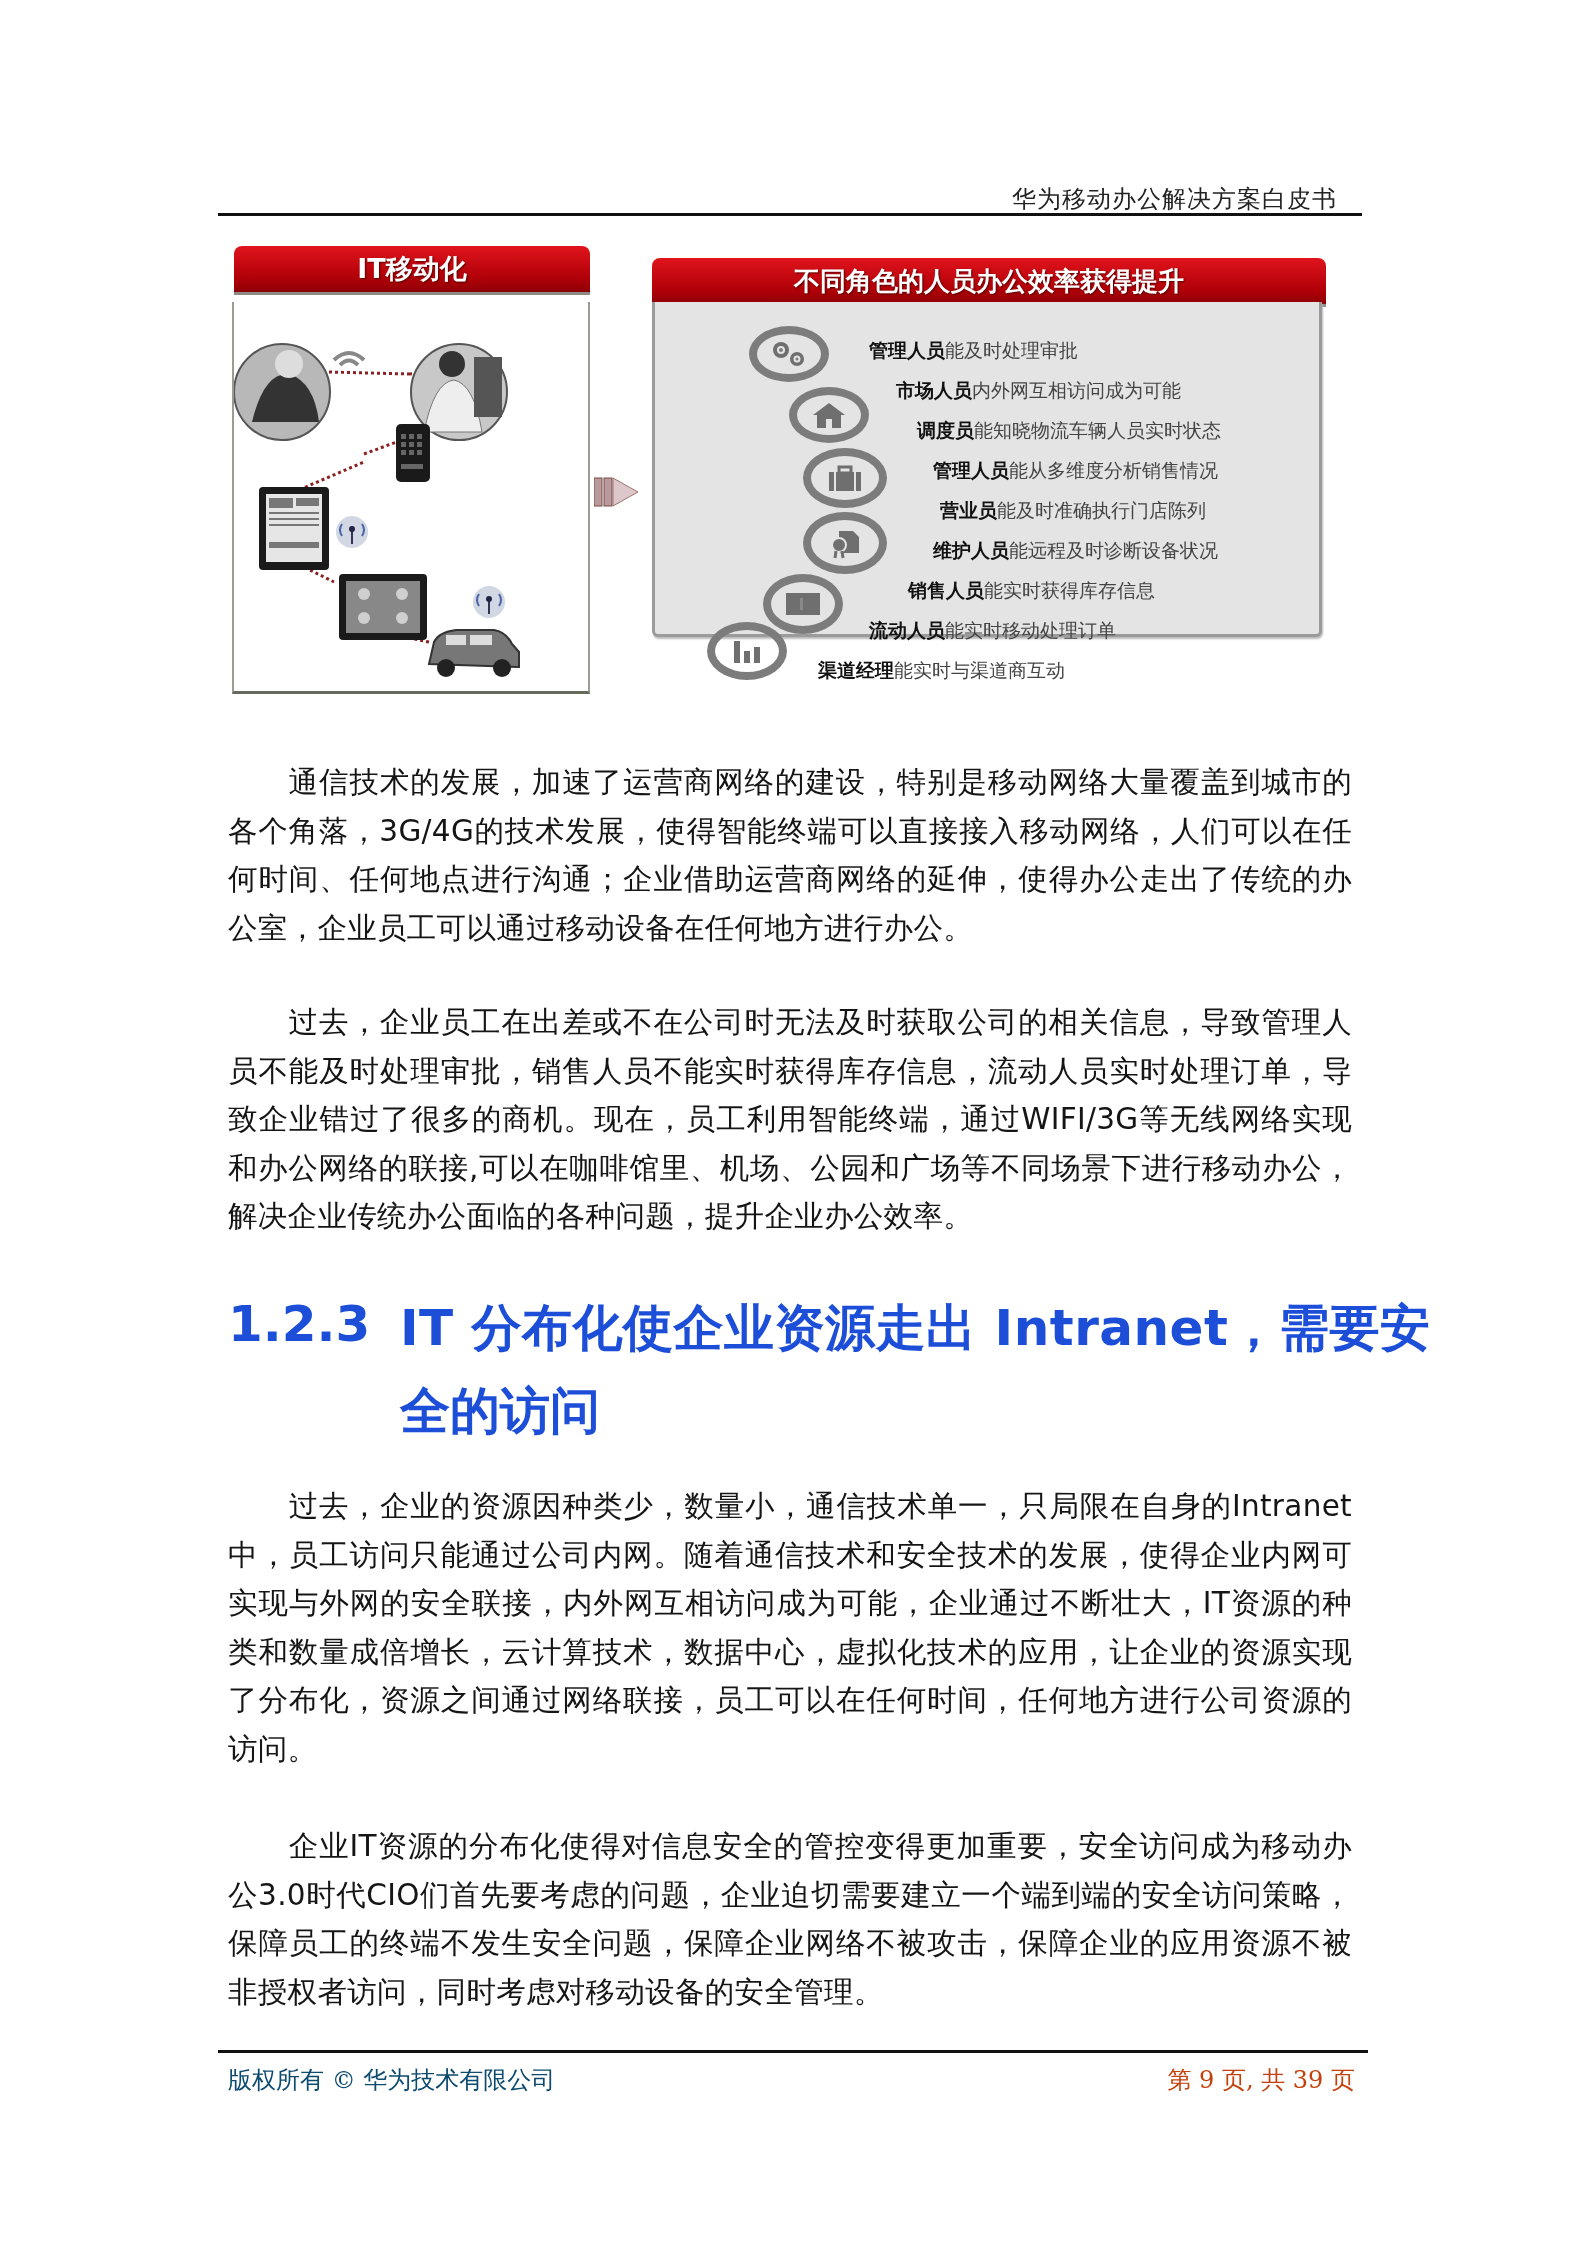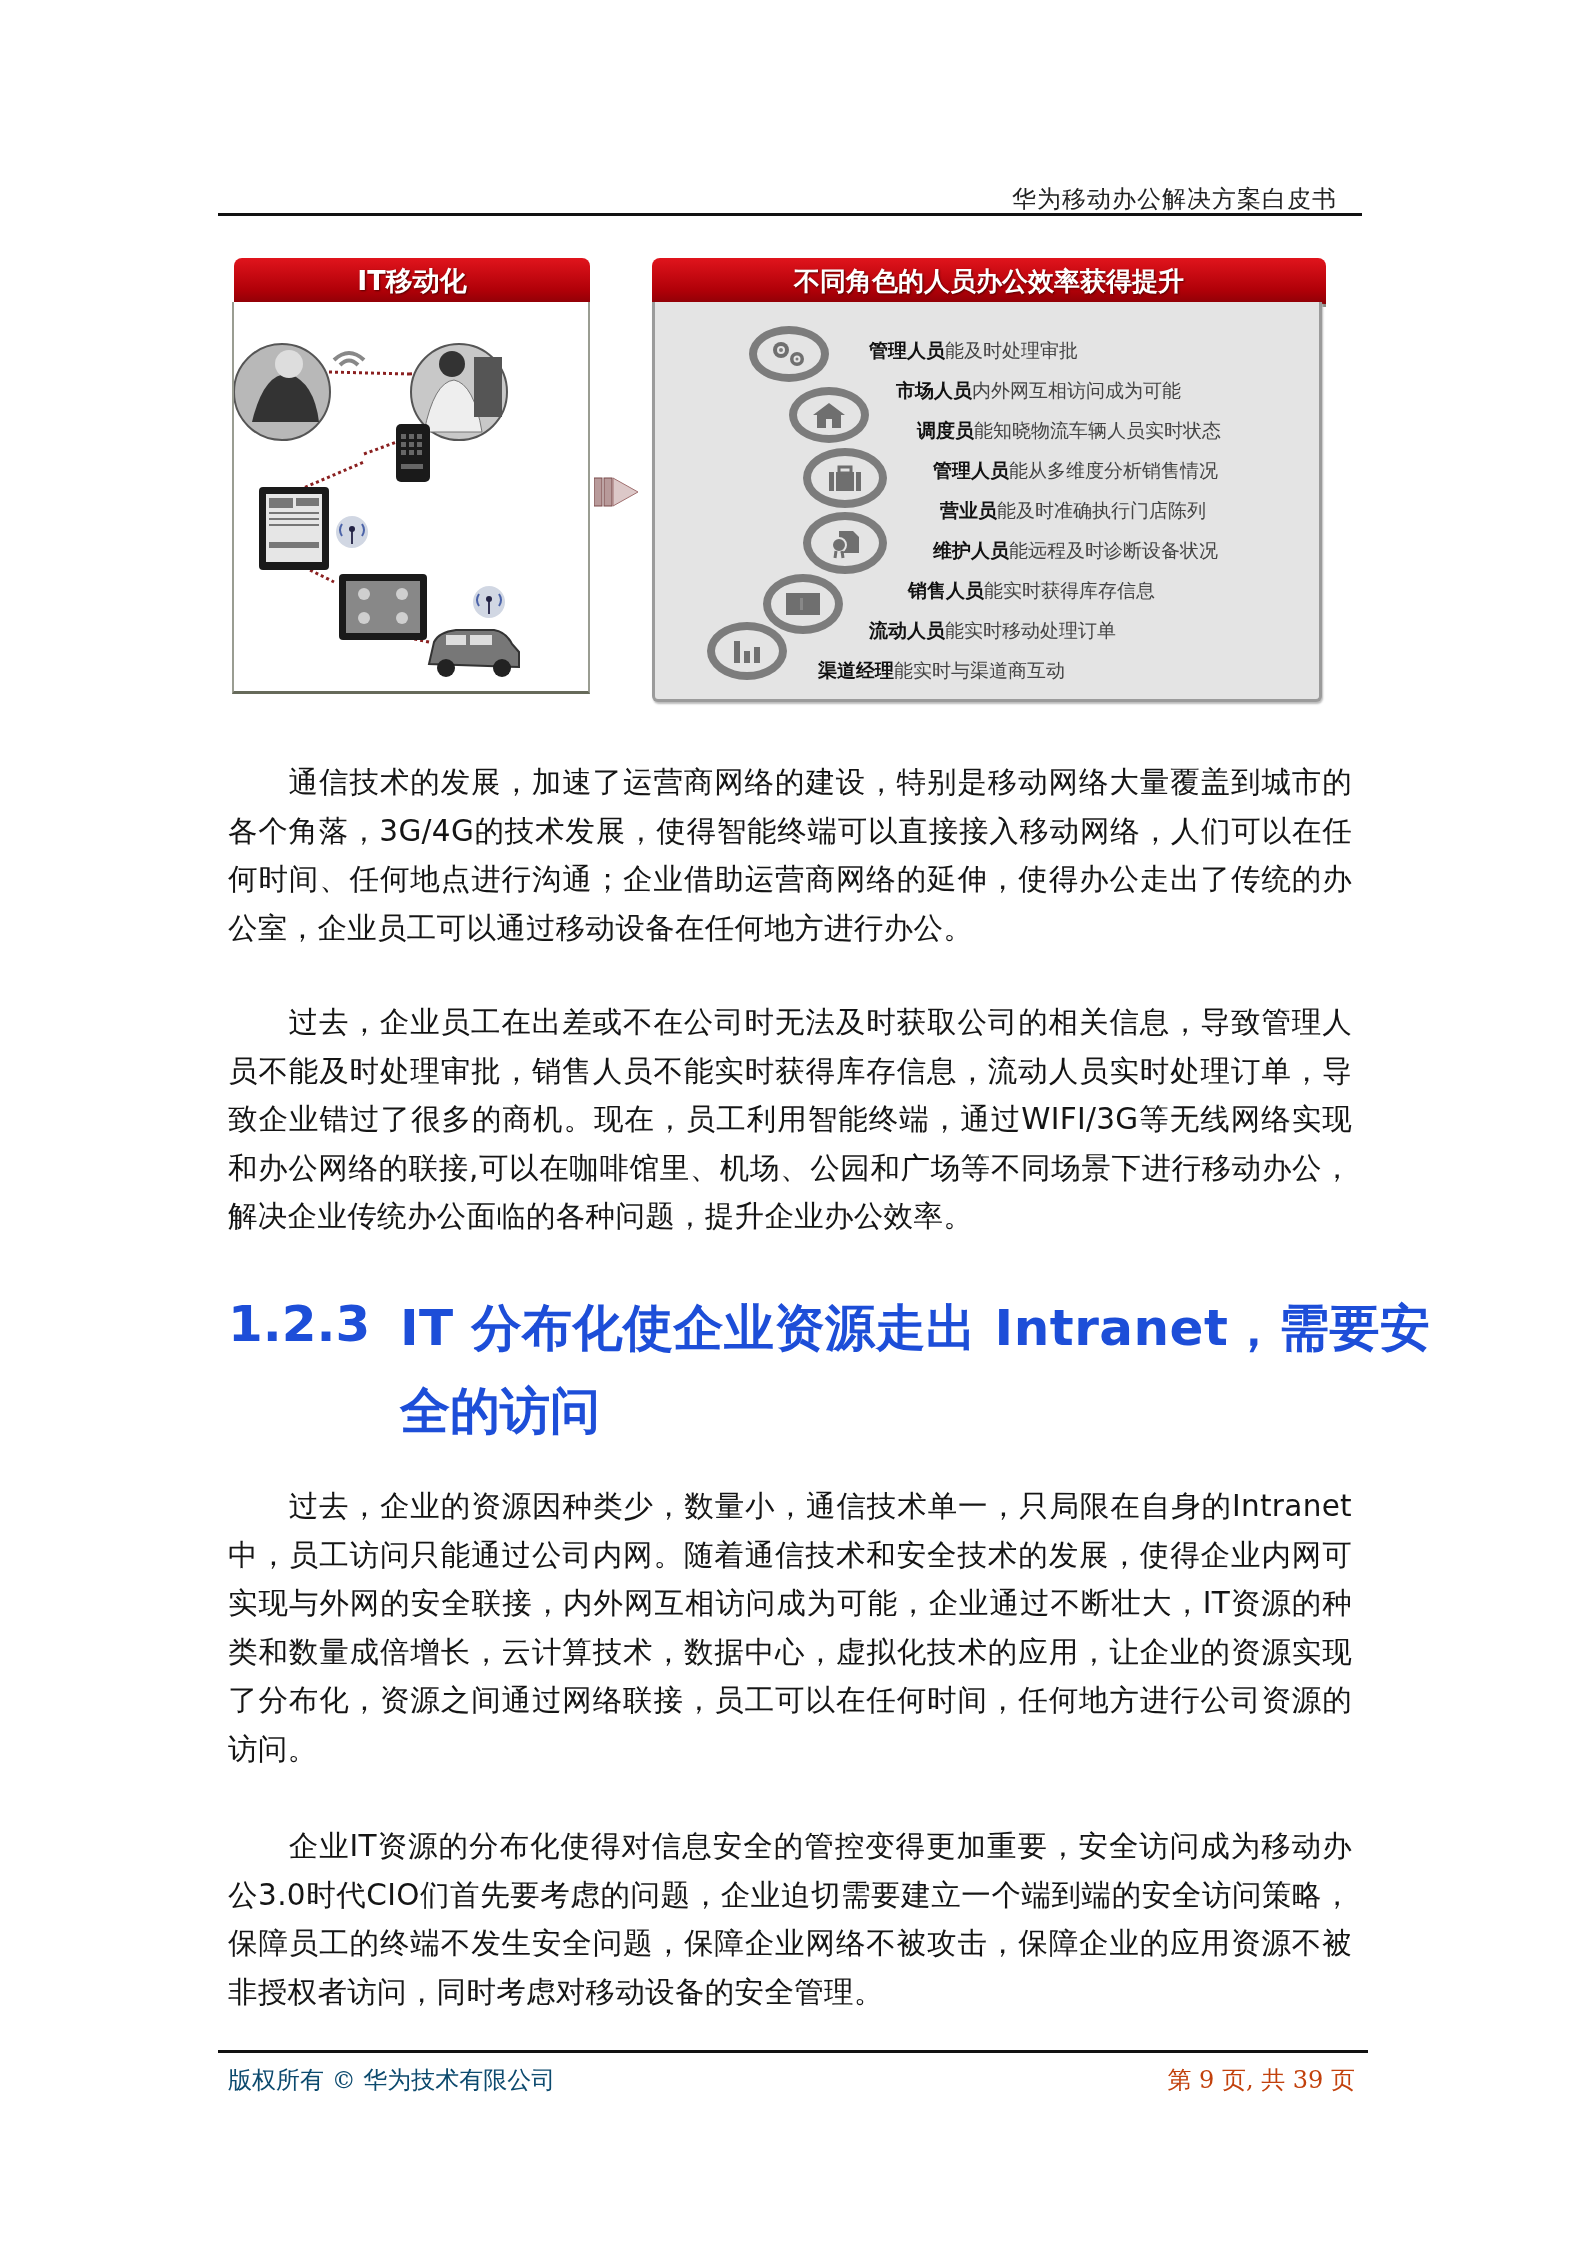--- a/index.html
+++ b/index.html
@@ -4,23 +4,23 @@
 <style>
   html, body { margin:0; padding:0; background:#ffffff; }
   body { width:1587px; height:2245px; position:relative; overflow:hidden;
          font-family:"DejaVu Sans","Liberation Sans",sans-serif; color:#111; }
   .abs { position:absolute; }
   .header-title { right:250px; top:183px; font-family:"DejaVu Serif","Liberation Serif",serif; font-size:24px; color:#222; letter-spacing:1px; }
   .header-rule { left:218px; top:213px; width:1144px; height:3px; background:#111; }
 
   
   .panel-left { left:232px; top:302px; width:358px; height:392px; border:2px solid #9a9d92; border-top:none; border-bottom:3px solid #666a5a; background:#fff; box-sizing:border-box; }
-  .panel-right { left:652px; top:302px; width:670px; height:400px; border:3px solid #9b9b9b; border-top:none; background:#e4e4e4; box-sizing:border-box; border-radius:0 0 6px 6px; box-shadow:1px 2px 2px #bbb; }
+  .panel-right { left:652px; top:302px; width:670px; height:335px; border:3px solid #9b9b9b; border-top:none; background:#e4e4e4; box-sizing:border-box; border-radius:0 0 6px 6px; box-shadow:1px 2px 2px #bbb; }
   .red-bar { height:46px; border-radius:8px 8px 0 0; background:linear-gradient(#e0141c,#b00008 70%,#8e0006); color:#fff; font-weight:bold; text-align:center; line-height:46px; font-size:27px; text-shadow:1px 1px 2px #500; border-bottom:3px solid #8b8b84; box-sizing:content-box; }
-  .red-left { left:234px; top:258px; width:356px; }
+  .red-left { left:234px; top:246px; width:356px; }
   .red-right { left:652px; top:258px; width:674px; font-size:26px; }
 
   .circle { position:absolute; border:8px solid #7c7c7c; border-radius:50%; box-sizing:border-box; display:flex; align-items:center; justify-content:center; }
   .role { position:absolute; font-size:19px; color:#444; white-space:nowrap; font-family:"DejaVu Sans",sans-serif; }
   .role b { color:#111; }
 
   .arrow { left:594px; top:474px; }
 
   .body-text { position:absolute; left:228px; width:1124px; font-size:29.5px; line-height:48.5px; color:#151515; text-align:justify; text-justify:inter-character; font-family:"DejaVu Sans","Liberation Sans",sans-serif; letter-spacing:0.3px; }
   .body-text .indent { display:inline-block; width:60px; }

